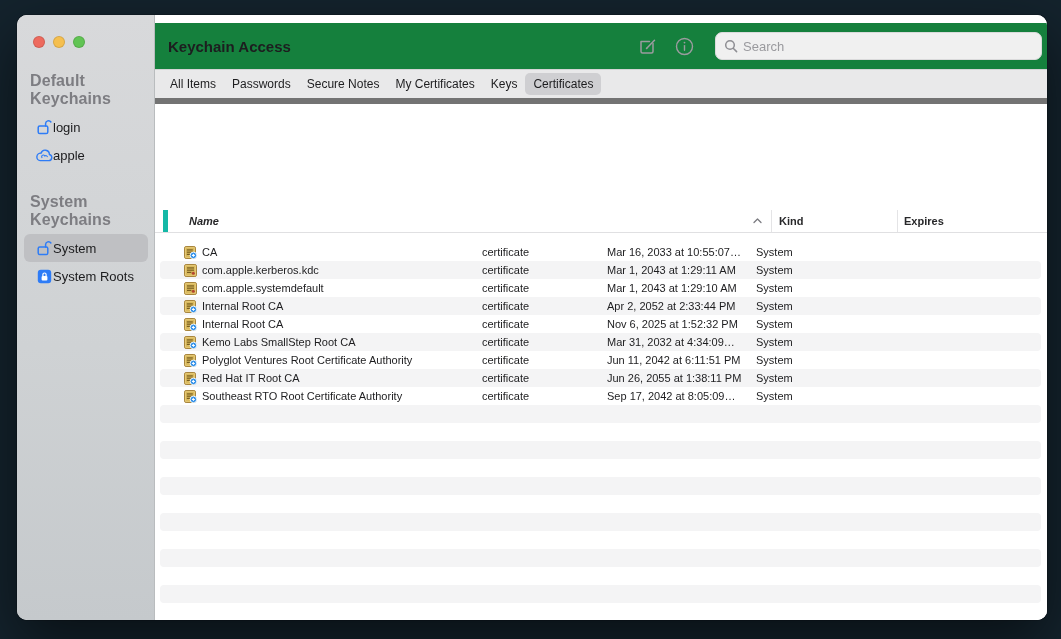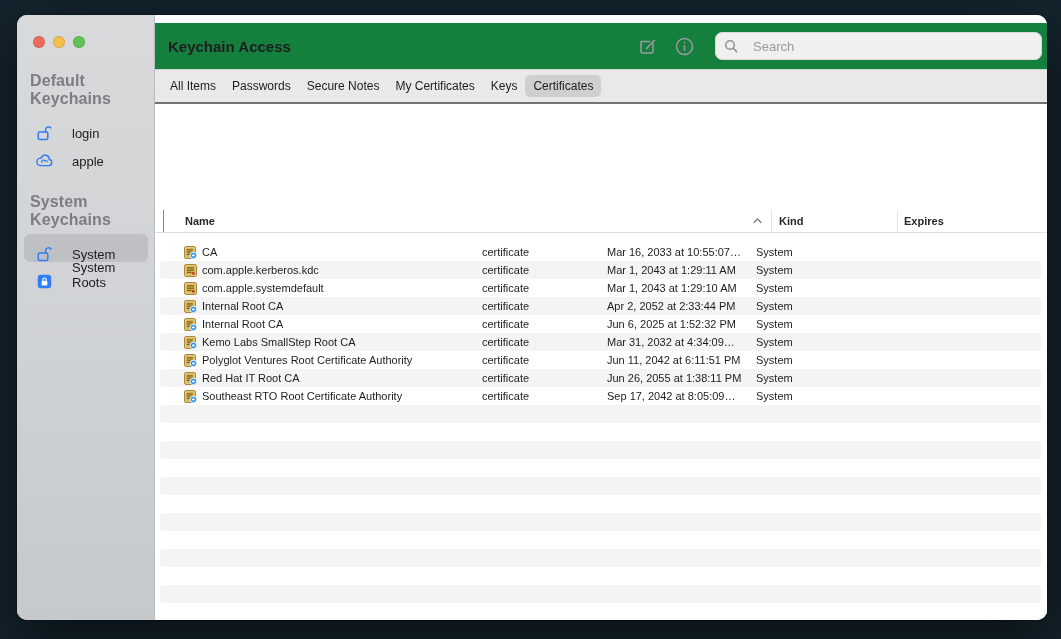--- a/index.html
+++ b/index.html
@@ -27,66 +27,66 @@
   .dot { width:12px; height:12px; border-radius:50%; border:0.5px solid rgba(0,0,0,.12); }
   .dot.red { background:#ed6a5e; }
   .dot.yellow { background:#f5bf4f; }
   .dot.green { background:#61c454; }
   .side-section-label {
     margin:24px 14px 5px 13px;
     font-size:16px; font-weight:700; color:#7d7d82; letter-spacing:.1px;
   }
   .side-item {
     height:28px; margin:0 6px 0 7px; border-radius:6px;
-    display:flex; align-items:flex-end; gap:19px; padding:0 6px 0 12px;
+    display:flex; align-items:center; gap:0; padding:0 6px 0 12px;
     font-size:13px; color:#1c1c1e; cursor:default;
   }
   .side-item.selected { background:#bfc0c3; }
   .side-icon { width:17px; height:17px; display:flex; align-items:center; justify-content:center; flex:0 0 17px; }
   .side-icon svg { display:block; }
   
   .main { flex:1; display:flex; flex-direction:column; background:#fff; min-width:0; }
   .toolbar {
     height:47px; flex:0 0 47px; background:#15803d; border-bottom:1px solid #d4d4d5;
     display:flex; align-items:center; padding:0 5px 0 13px;margin-top:8px;
   }
   .window-title { font-size:15px; font-weight:700; color:#1d1d1f; }
   .toolbar .spacer { flex:1; }
   .tool-btn { background:none; border:none; padding:0; margin:0 0 0 0; display:flex; align-items:center; color:#9b9b9f; cursor:default; }
   .tool-btn.edit { margin-right:17px; }
   .tool-btn.info { margin-right:21px; }
   .search-field {
     width:327px; height:28px; border:1px solid #dadadb; border-radius:7px;
-    background:#f0f0f0; display:flex; align-items:center; gap:15px; padding:0 8px;
+    background:#f0f0f0; display:flex; align-items:center; gap:5px; padding:0 8px;
   }
   .search-field svg { flex:0 0 auto; color:#8e8e93; }
   .search-field input {
     flex:1; border:none; background:transparent; outline:none;
     font-size:13px; color:#3c3c3e; font-family:inherit;
   }
   .search-field input::placeholder { color:#9a9a9e; }
   .tabbar {
-    height:34px; flex:0 0 34px; background:#e9e9ea; border-bottom:2px solid #737373;
+    height:34px; flex:0 0 34px; background:#e9e9ea; border-bottom:6px solid #737373;
     display:flex; align-items:center; padding-left:7px;
   }
   .tab {
     padding:4px 8px; font-size:12px; color:#1d1d1f; border-radius:5px;
     white-space:nowrap; cursor:default;
   }
   .tab.selected { background:#cfcfd2; }
   
   .content { flex:1; display:flex; flex-direction:column; background:#fff; overflow:hidden; min-height:0; }
   .preview-area { height:106px; flex:0 0 106px; }
   .thead {
     height:23px; flex:0 0 23px; display:flex; align-items:stretch;
     border-bottom:1px solid #e0e0e2; padding-left:8px;
     font-size:11px; font-weight:700; color:#28282a;
   }
   .th { display:flex; align-items:center; }
-  .th-name { flex:1; border-left:1px solid #14b8a6; padding-left:21px; min-width:0; }
+  .th-name { flex:1; border-left:5px solid #14b8a6; padding-left:21px; min-width:0;font-style:italic; }
   .th-name .th-label { flex:1; }
   .sort-chevron { margin-right:9px; color:#7b7b80; display:flex; align-items:center; }
   .th-kind   { width:126px; flex:0 0 126px; border-left:1px solid #e4e4e6; padding-left:7px; }
   .th-expires{ width:150px; flex:0 0 150px; border-left:1px solid #e4e4e6; padding-left:6px; }
   .th-keychain{ flex:1; border-left:1px solid #e4e4e6; padding-left:5px; }
   .rows { flex:1; padding-top:10px; overflow:hidden; min-height:0; }
   .row {
     height:18px; display:flex; align-items:center; position:relative;
     font-size:11px; color:#1d1d1f; padding-left:8px; cursor:default;
   }
@@ -305,21 +305,21 @@
        <rect x="2.8" y="5.6" width="6" height="1.1" fill="#6e5517"></rect>
        <rect x="2.8" y="7.8" width="3.8" height="1.1" fill="#6e5517"></rect>
        <circle cx="9.4" cy="9.4" r="3.3" fill="#2f8fe8" stroke="#ffffff" stroke-width="0.9"></circle>
        <rect x="8.9" y="7.8" width="1" height="3.2" rx="0.4" fill="#ffffff"></rect>
        <rect x="7.8" y="8.9" width="3.2" height="1" rx="0.4" fill="#ffffff"></rect>
      </svg>
               </span>
               <span>Internal Root CA</span>
             </div>
             <div class="cell-kind">certificate</div>
-            <div class="cell-expires">Jun 6, 2025 at 1:52:32 PM</div>
+            <div class="cell-expires">Nov 6, 2025 at 1:52:32 PM</div>
             <div class="cell-keychain">System</div>
           </div>
           <div class="row">
             <div class="cell-name">
               <span class="cert-icon">
                 <svg width="13" height="13" viewBox="0 0 13 13">
        <rect x="0.5" y="0.5" width="11" height="12" rx="1.6" fill="#ecd284" stroke="#a8853c"></rect>
        <rect x="1.6" y="1.6" width="8.8" height="9.8" rx="0.8" fill="#d9b95e"></rect>
        <rect x="2.8" y="3.4" width="6" height="1.1" fill="#6e5517"></rect>
        <rect x="2.8" y="5.6" width="6" height="1.1" fill="#6e5517"></rect>

